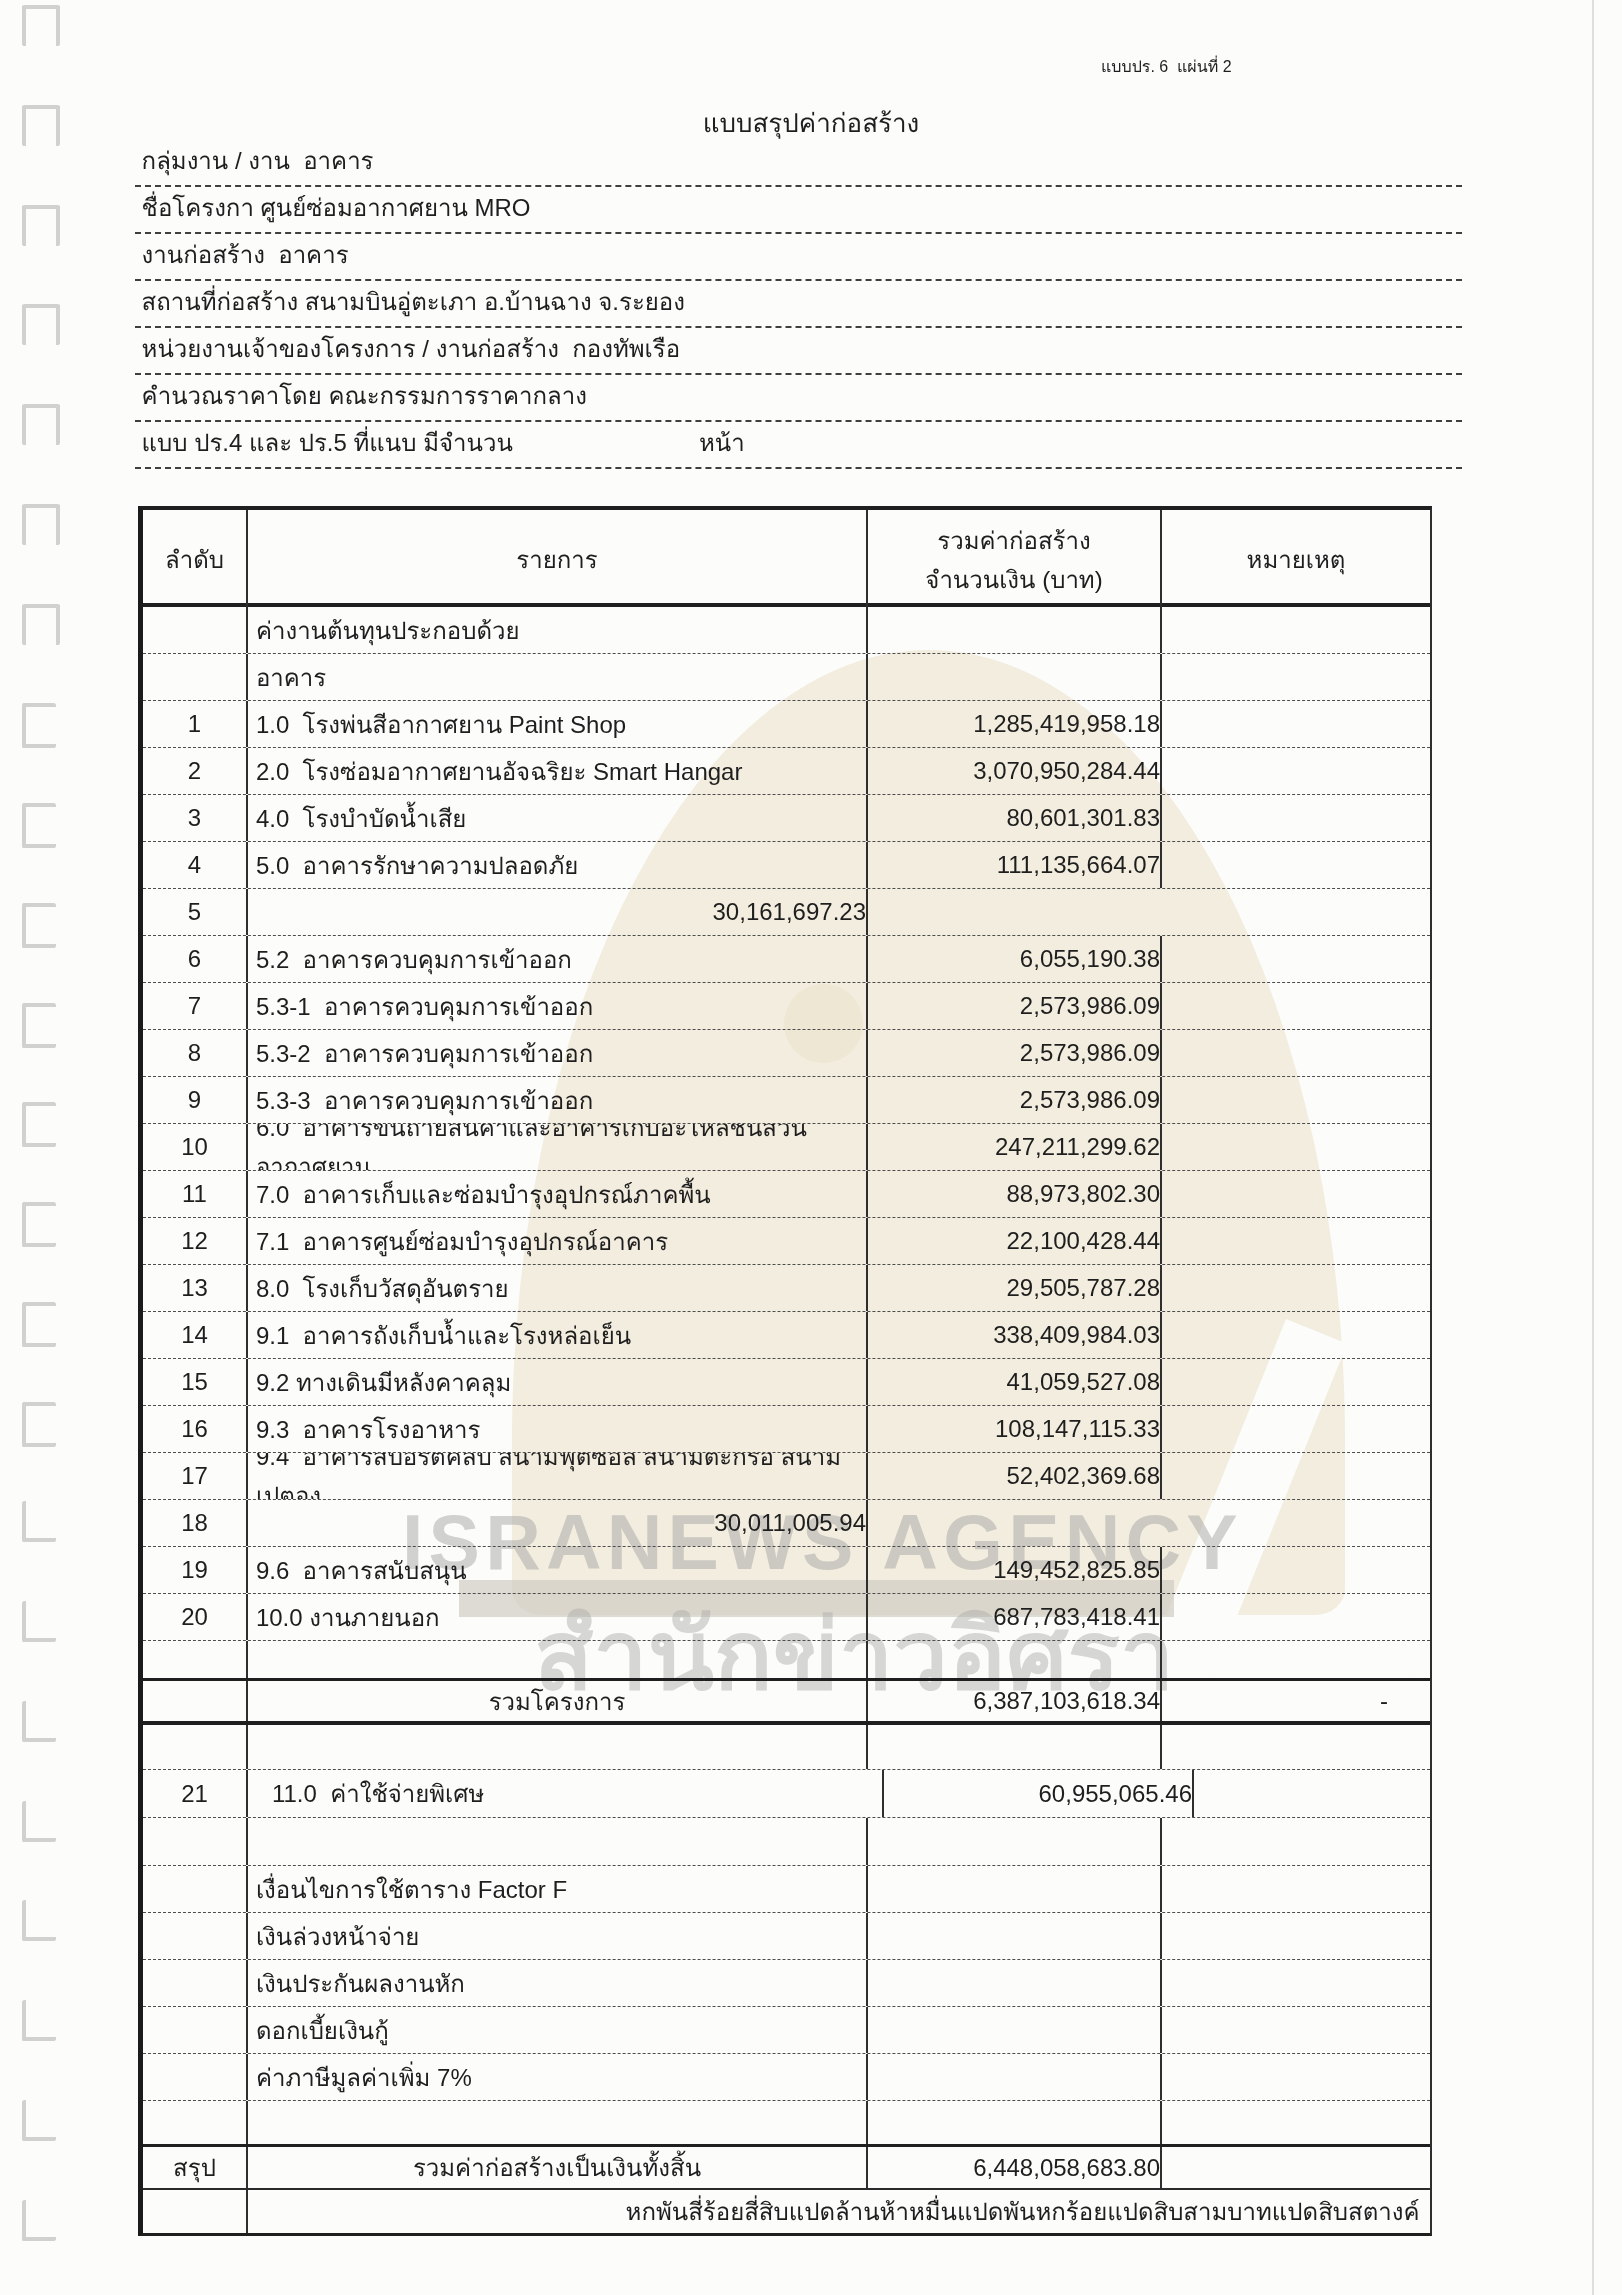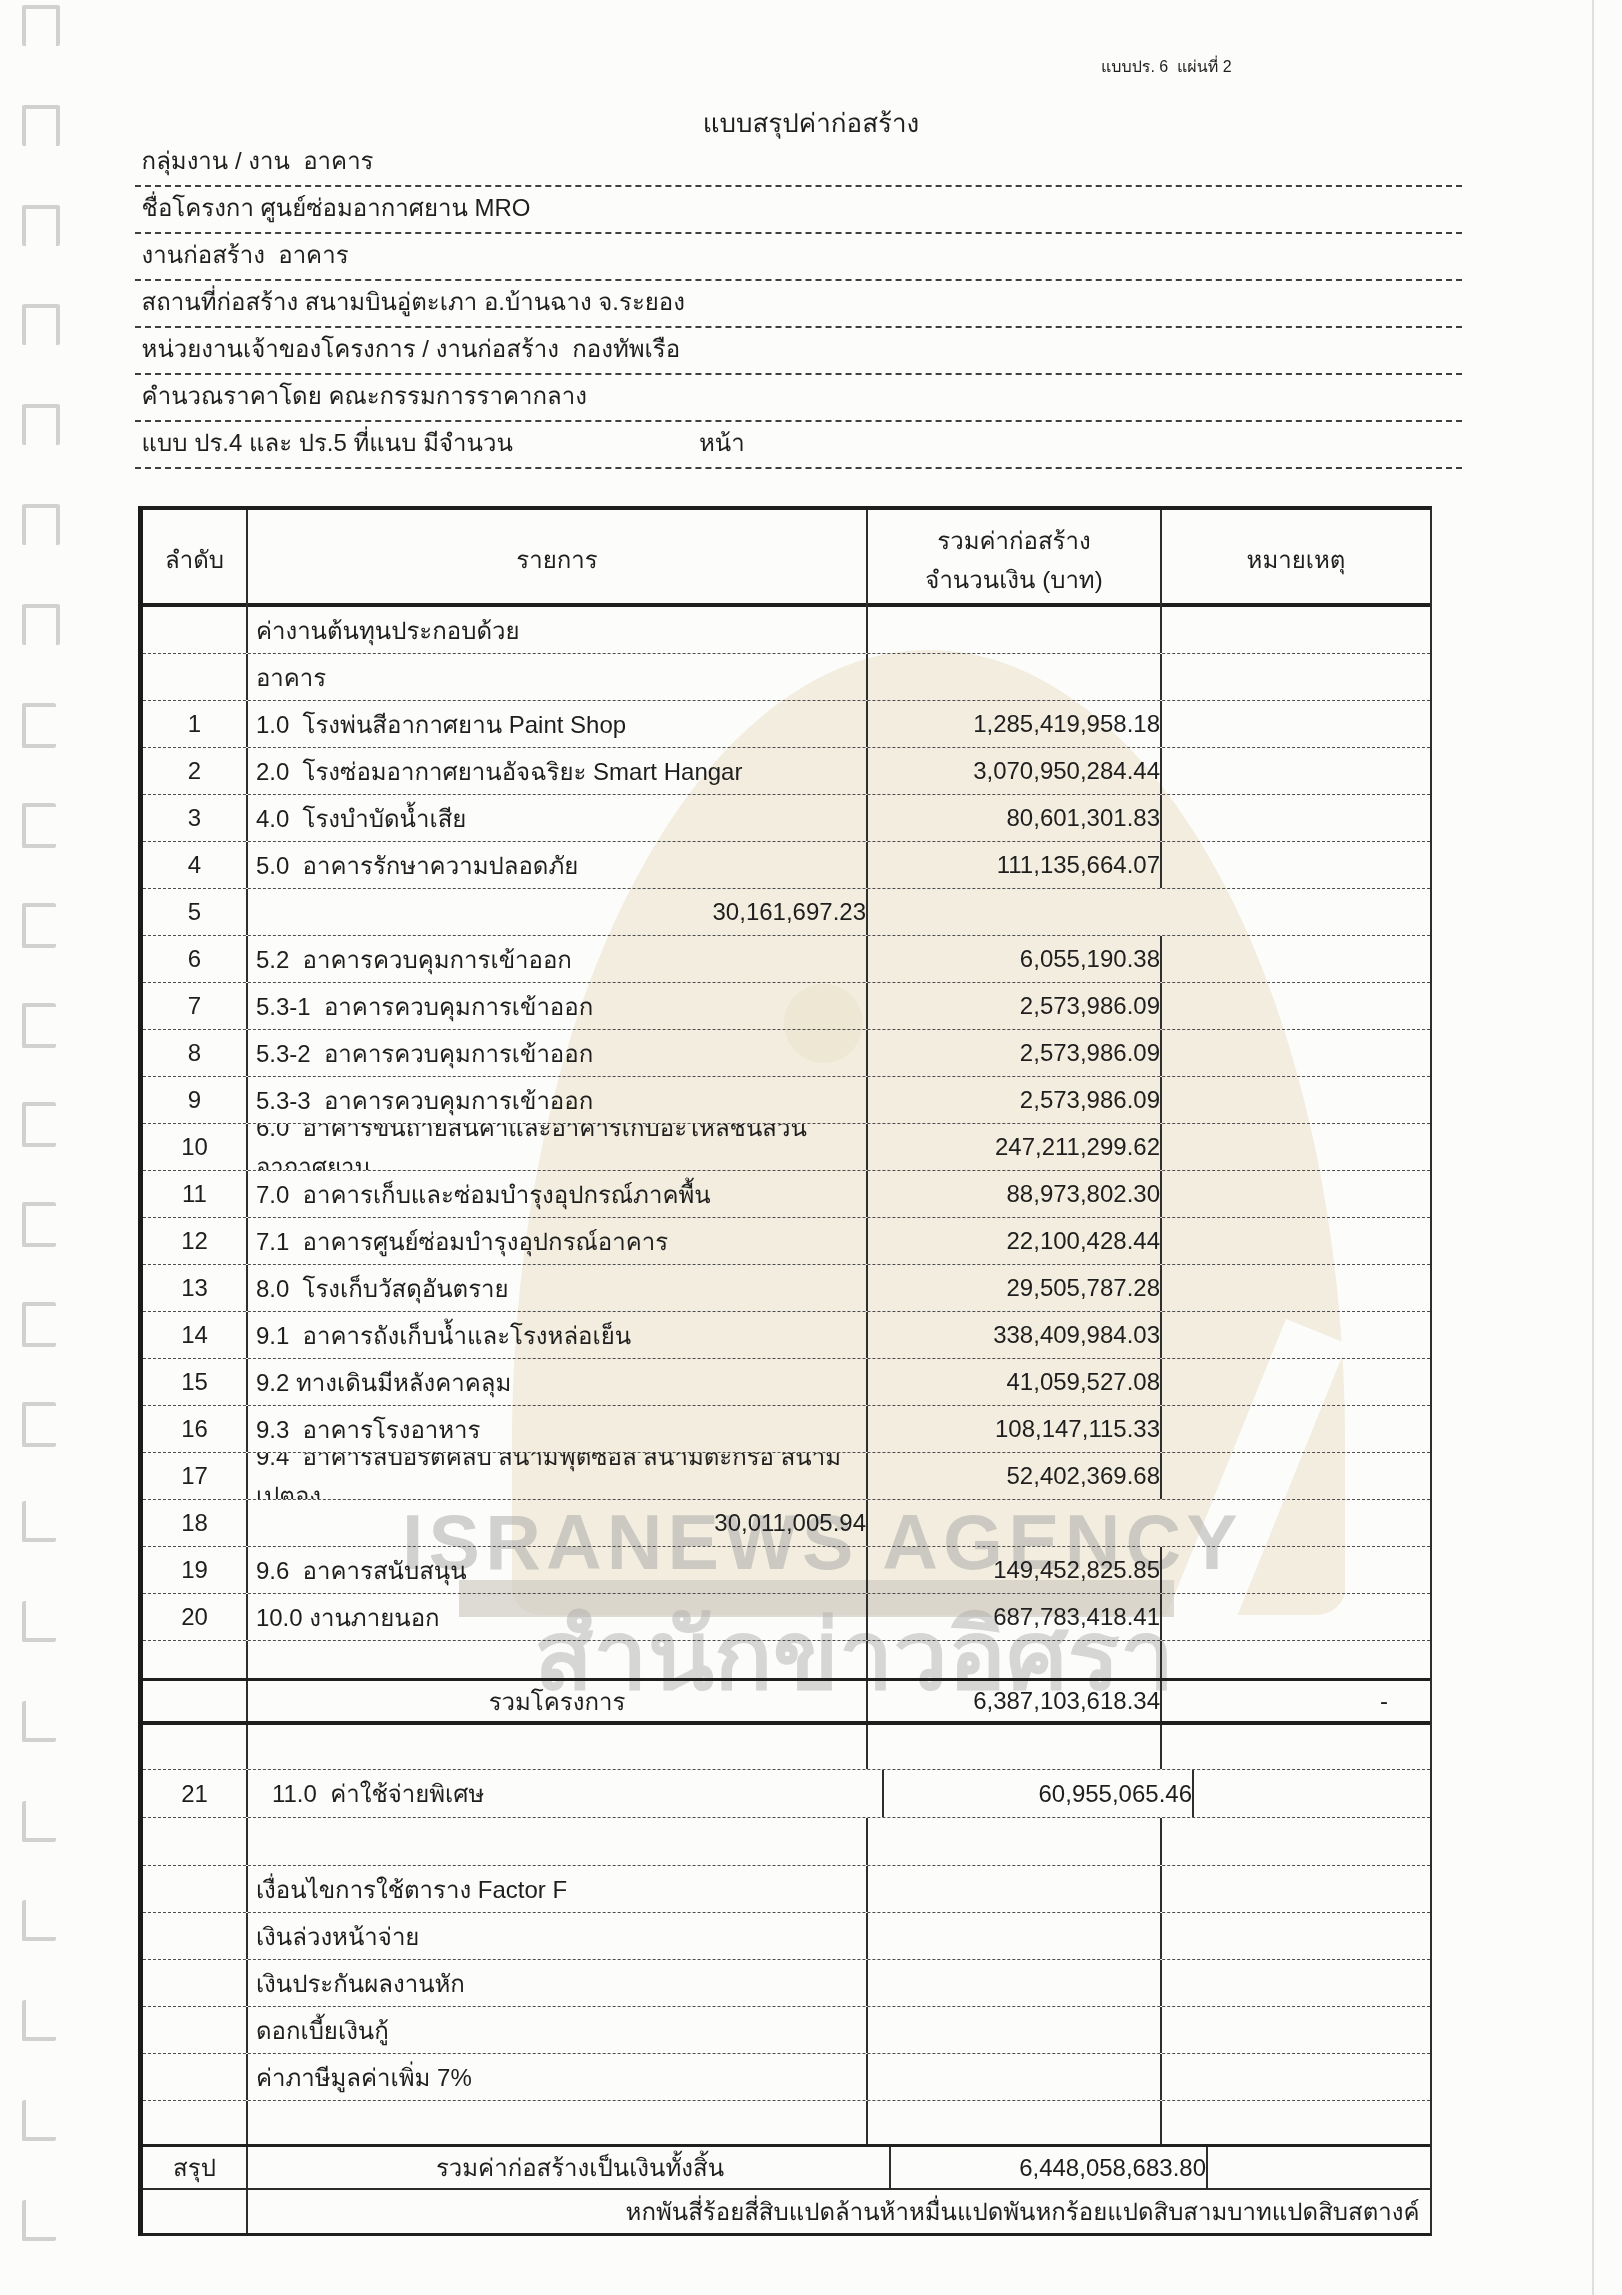--- a/index.html
+++ b/index.html
@@ -45,21 +45,21 @@
     background:transparent;}
   .thead,.tr{display:grid;grid-template-columns:105px 620px 294px 1fr;}
   .thead{height:93px;border-bottom:4.6px solid #1f1f1f;}
   .th{display:flex;align-items:center;justify-content:center;font-size:24px;border-right:2px solid #2e2e2e;white-space:pre-wrap;}
   .th.last{border-right:none;}
   .th-amount{flex-direction:column;justify-content:space-between;padding:10.5px 0;box-sizing:border-box;}
   .tr{border-bottom:1.3px dashed #4d4d4d;box-sizing:border-box;}
   .tr.noline{border-bottom:none;}
   .tr.medline{border-bottom:2px solid #2b2b2b;}
   .tr.total{border-top:3.9px solid #1f1f1f;border-bottom:4.6px solid #1f1f1f;}
-  .tr.summary{border-top:3.9px solid #1f1f1f;gap:23px;}
+  .tr.summary{border-top:3.9px solid #1f1f1f;}
   .td{display:flex;align-items:center;border-right:2px solid #2e2e2e;font-size:24px;white-space:pre-wrap;overflow:hidden;}
   .td.no{justify-content:center;}
   .td.item{padding-left:7.9px;}
   .td.item.center{justify-content:center;padding-left:0;}
   .td.amount{justify-content:flex-end;padding-right:0;}
   .td.remark{justify-content:flex-end;padding-right:42px;border-right:none;}
   .td.words-cell{grid-column:2/5;justify-content:flex-end;padding-right:10.5px;border-right:none;}
 </style>
 </head>
 <body>

